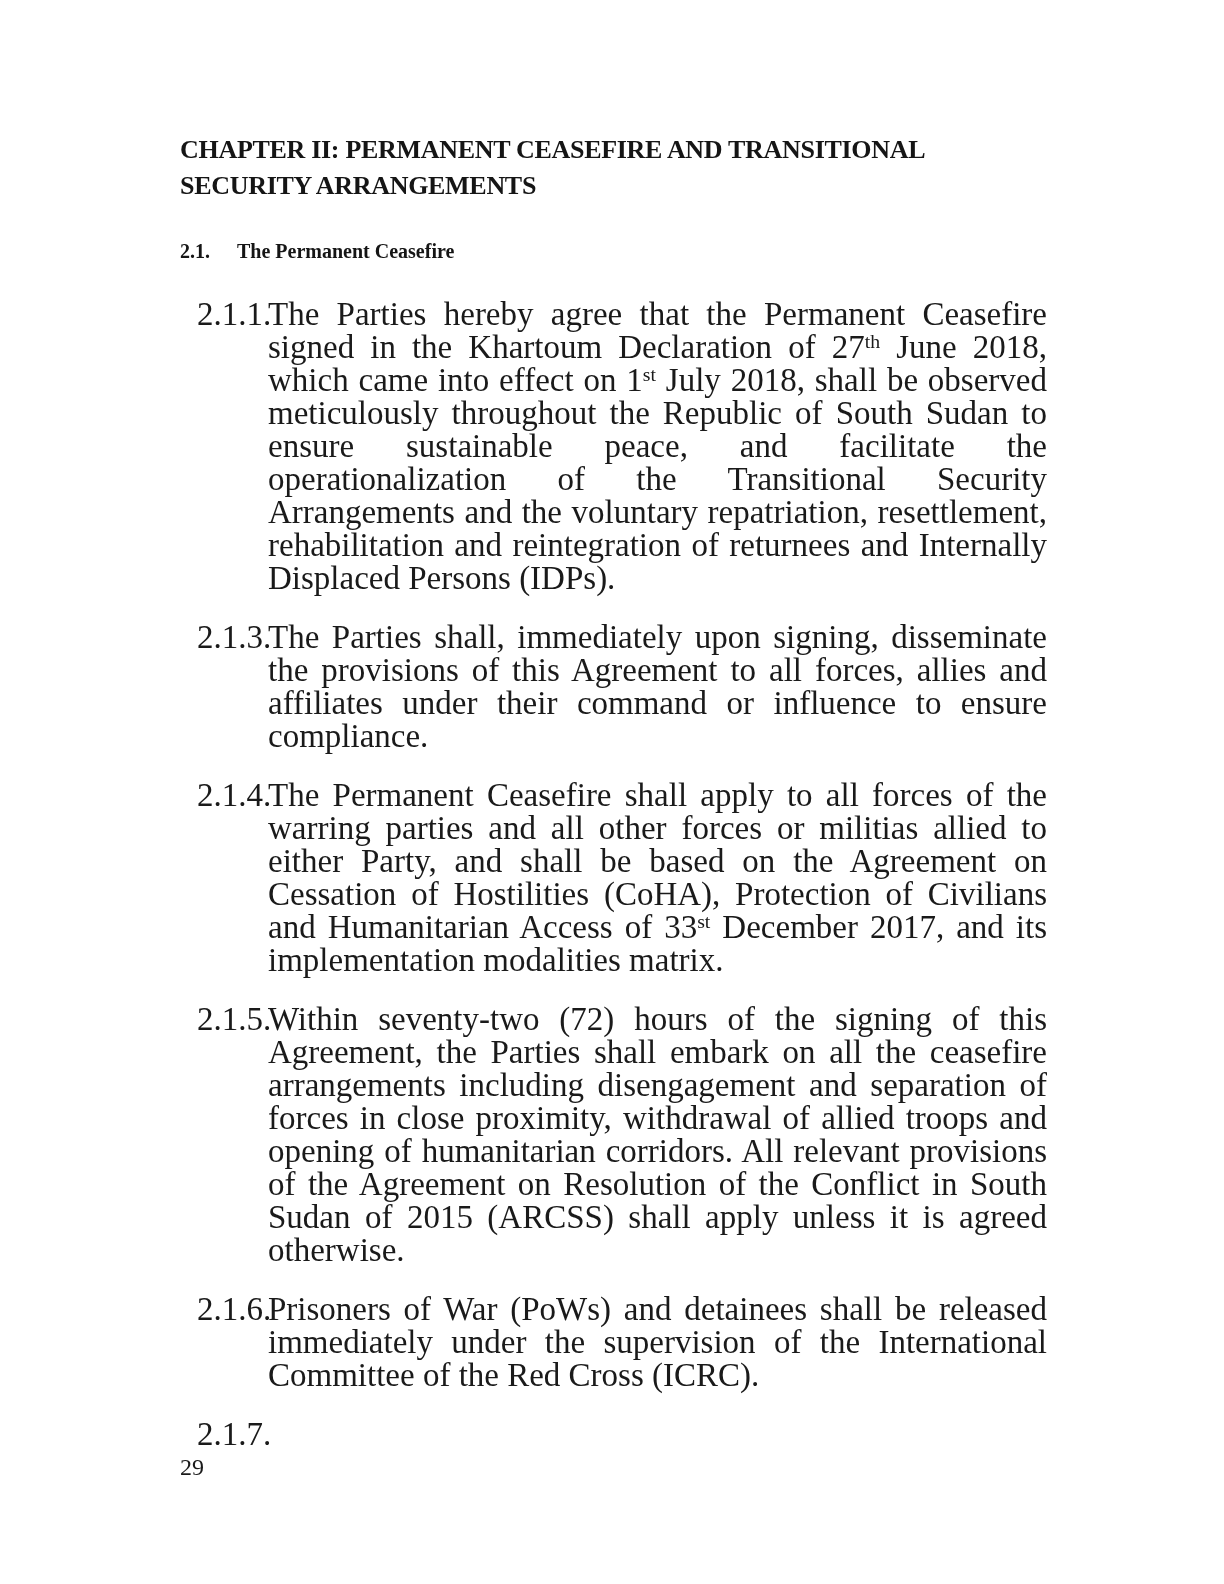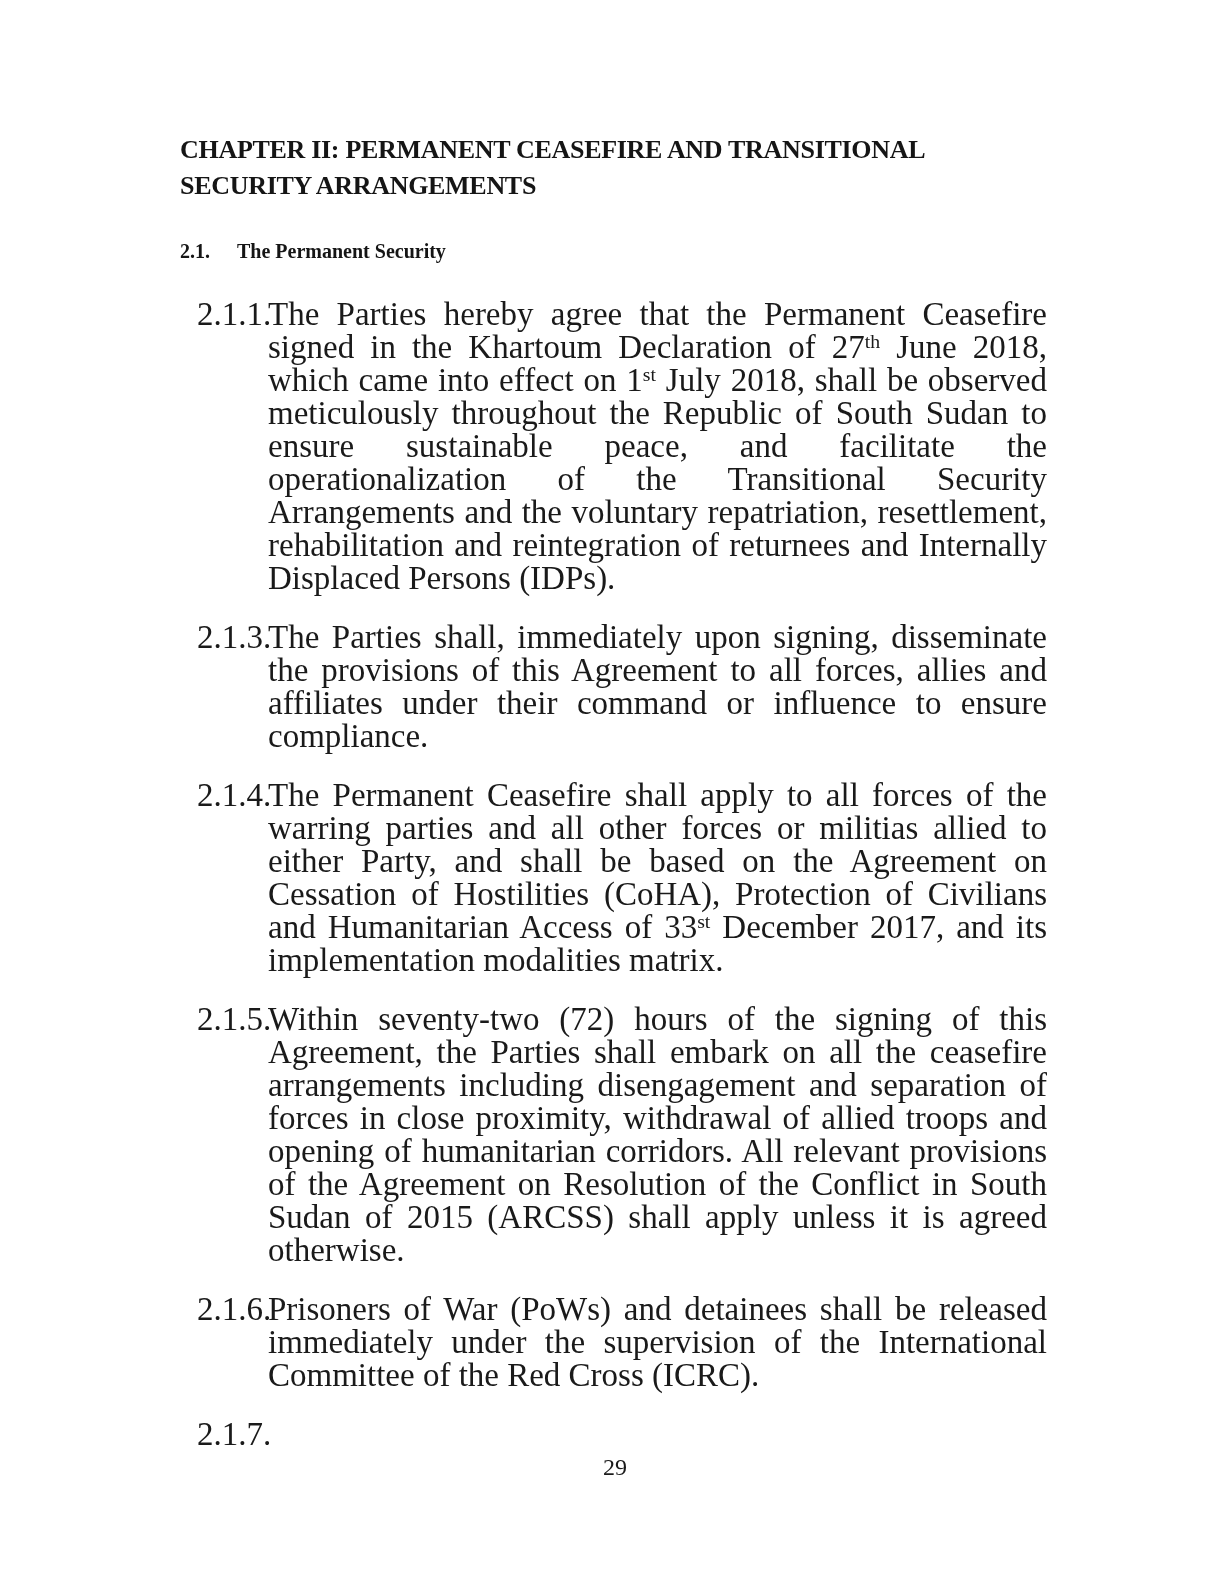--- a/index.html
+++ b/index.html
@@ -65,36 +65,36 @@
     line-height: 0;
     vertical-align: baseline;
     position: relative;
     top: -0.5em;
   }
   .page-number {
     position: absolute;
     left: 180px;
     right: 174px;
     top: 1452px;
-    text-align: center;
+    text-align: left;
     font-size: 24px;
     line-height: 30px;
     color: #1a1a1a;
   }
 </style>
 </head>
 <body>
 
 <div class="page">
 
   <h1 class="chapter-title">CHAPTER II: PERMANENT CEASEFIRE AND TRANSITIONAL SECURITY ARRANGEMENTS</h1>
 
   <h2 class="section-heading">
     <span class="sec-num">2.1.</span>
-    <span class="sec-title">The Permanent Security</span>
+    <span class="sec-title">The Permanent Ceasefire</span>
   </h2>
 
   <div class="clauses">
 
     <div class="para">
       <span class="num">2.1.1.</span>
       <span class="body"><span>The Parties hereby agree that the Permanent Ceasefire signed in the Khartoum Declaration of 27</span><sup>th</sup><span> June 2018, which came into effect on 1</span><sup>st</sup><span> July 2018, shall be observed meticulously throughout the Republic of South Sudan to ensure sustainable peace, and facilitate the operationalization of the Transitional Security Arrangements and the voluntary repatriation, resettlement, rehabilitation and reintegration of returnees and Internally Displaced Persons (IDPs).</span></span>
     </div>
 
 

